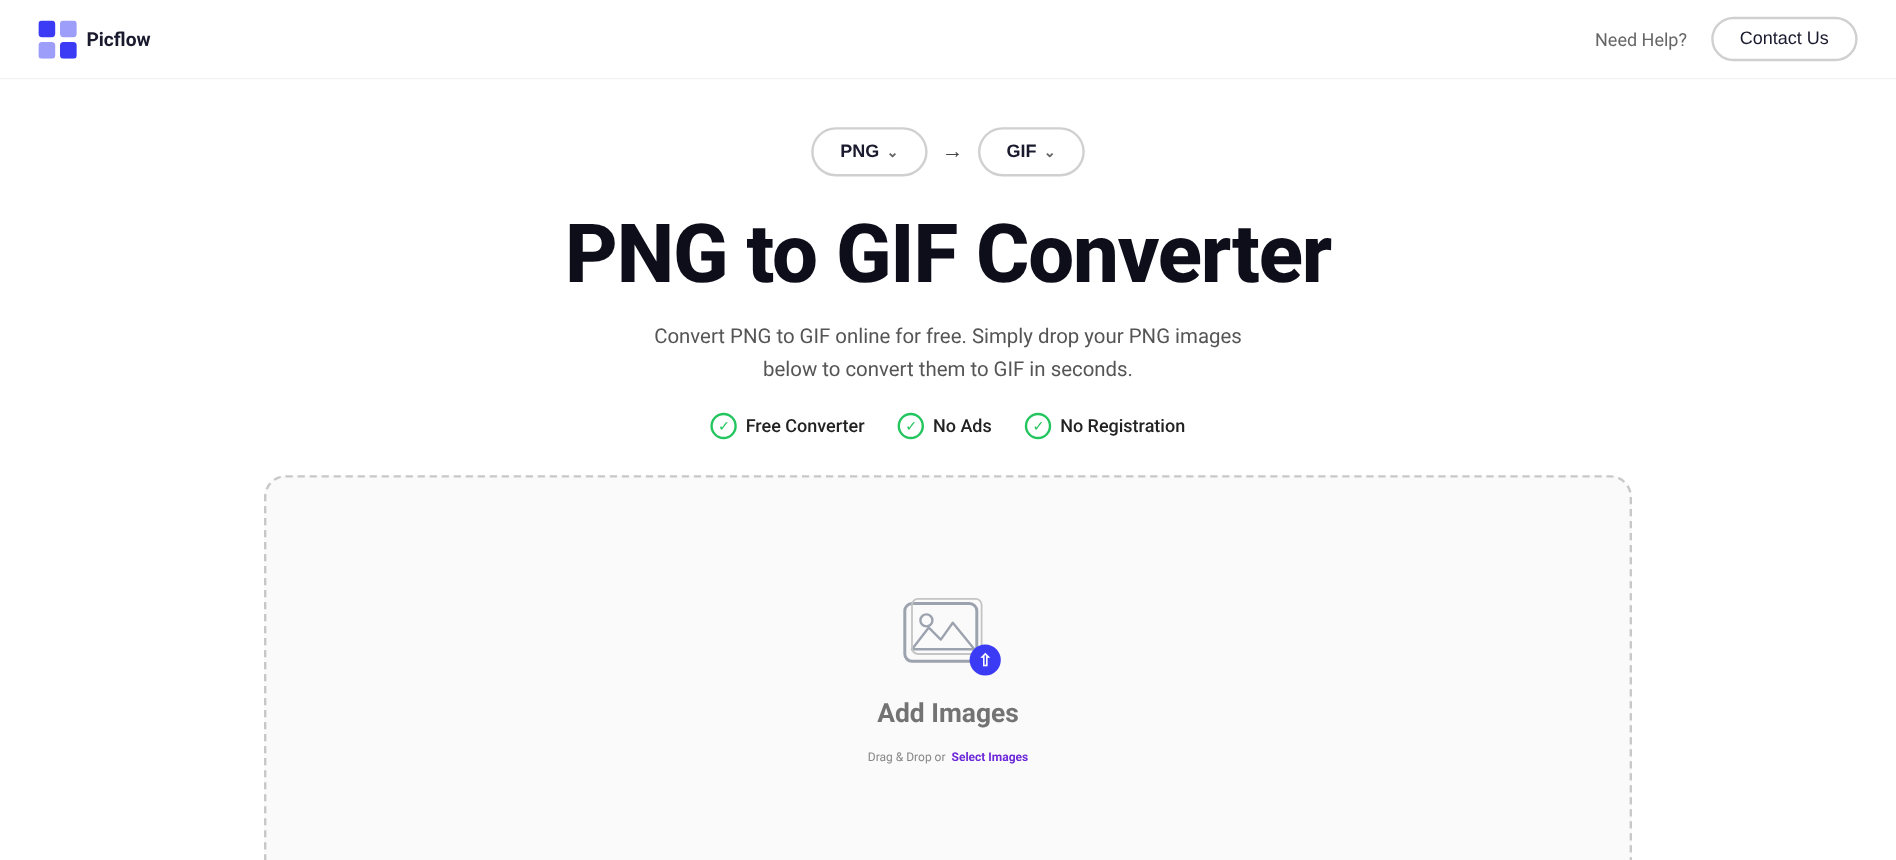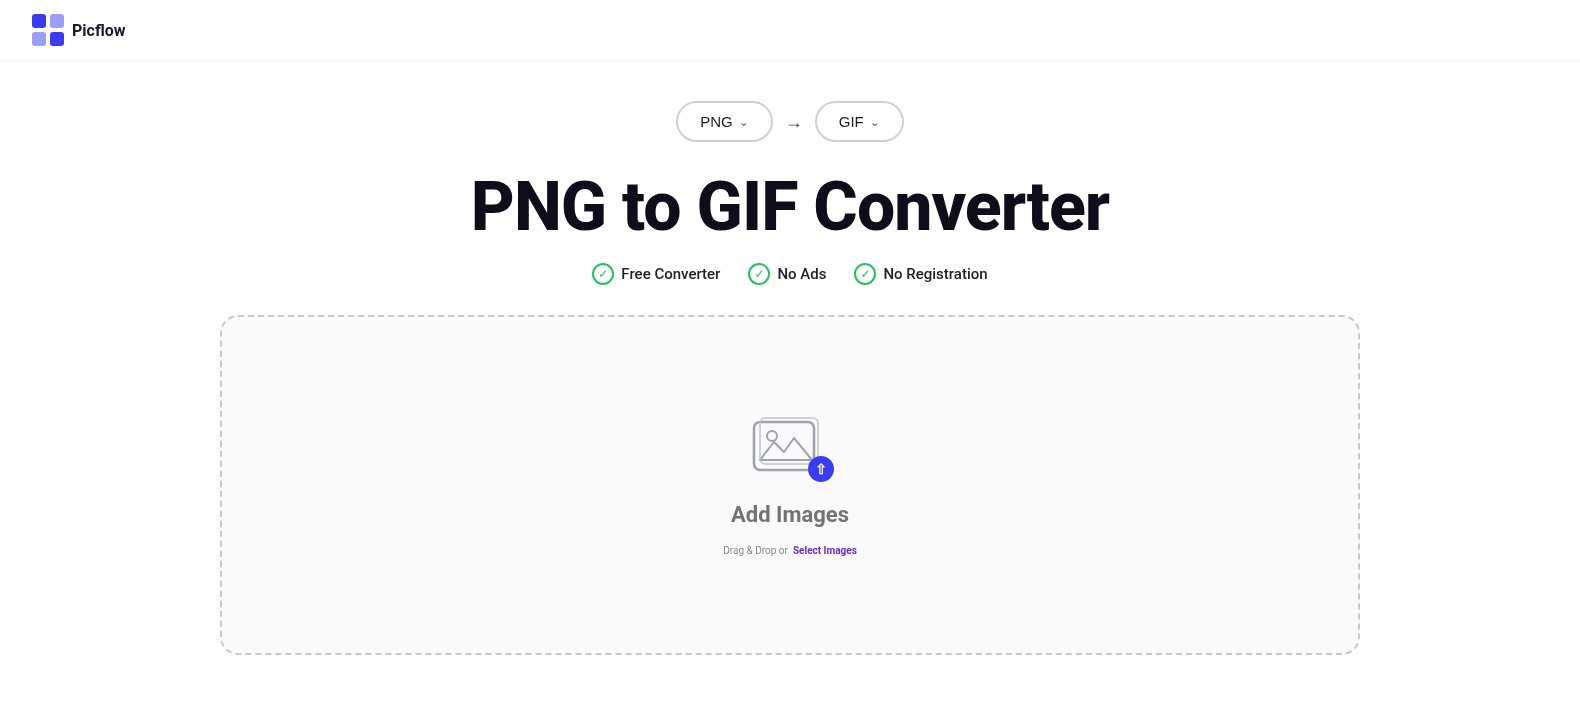--- a/index.html
+++ b/index.html
@@ -85,21 +85,21 @@
 
     .format-btn {
       display: flex;
       align-items: center;
       gap: 6px;
       padding: 10px 22px;
       border: 2px solid #d0d0d0;
       border-radius: 50px;
       background: #fff;
       font-size: 15px;
-      font-weight: 400;
+      font-weight: 700;
       color: #1a1a2e;
       cursor: pointer;
     }
 
     .format-btn .chevron {
       font-size: 12px;
       color: #666;
     }
 
     .arrow-icon {
@@ -226,38 +226,43 @@
 
     <svg class="logo-icon" viewBox="0 0 32 32" fill="none" xmlns="http://www.w3.org/2000/svg">
       <rect width="14" height="14" rx="3" fill="#3b3bf5"></rect>
       <rect x="18" width="14" height="14" rx="3" fill="#3b3bf5" opacity="0.5"></rect>
       <rect y="18" width="14" height="14" rx="3" fill="#3b3bf5" opacity="0.5"></rect>
       <rect x="18" y="18" width="14" height="14" rx="3" fill="#3b3bf5"></rect>
     </svg>
     <span class="logo-text">Picflow</span>
   </div>
 
+  <div class="nav-right">
+    <span class="need-help">Need Help?</span>
+    <button class="contact-btn">Contact Us</button>
+  </div>
 </nav>
 
 <main class="main">
 
   <div class="format-selector">
     <button class="format-btn">
       <span>PNG</span>
       <span class="chevron">⌄</span>
     </button>
     <span class="arrow-icon">→</span>
     <button class="format-btn">
       <span>GIF</span>
       <span class="chevron">⌄</span>
     </button>
   </div>
 
   <h1 class="page-title">PNG to GIF Converter</h1>
 
+  <p class="page-subtitle">Convert PNG to GIF online for free. Simply drop your PNG images below to convert them to GIF in seconds.</p>
 
   <div class="badges">
     <div class="badge">
       <div class="badge-check">✓</div>
       <span>Free Converter</span>
     </div>
     <div class="badge">
       <div class="badge-check">✓</div>
       <span>No Ads</span>
     </div>

